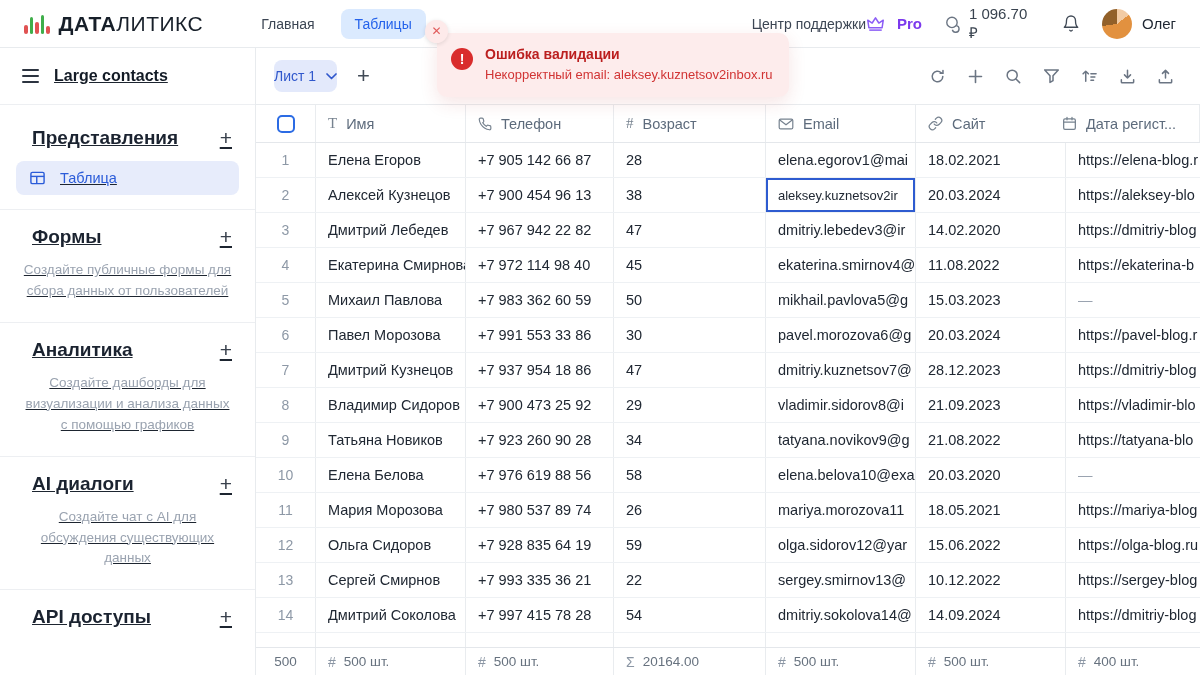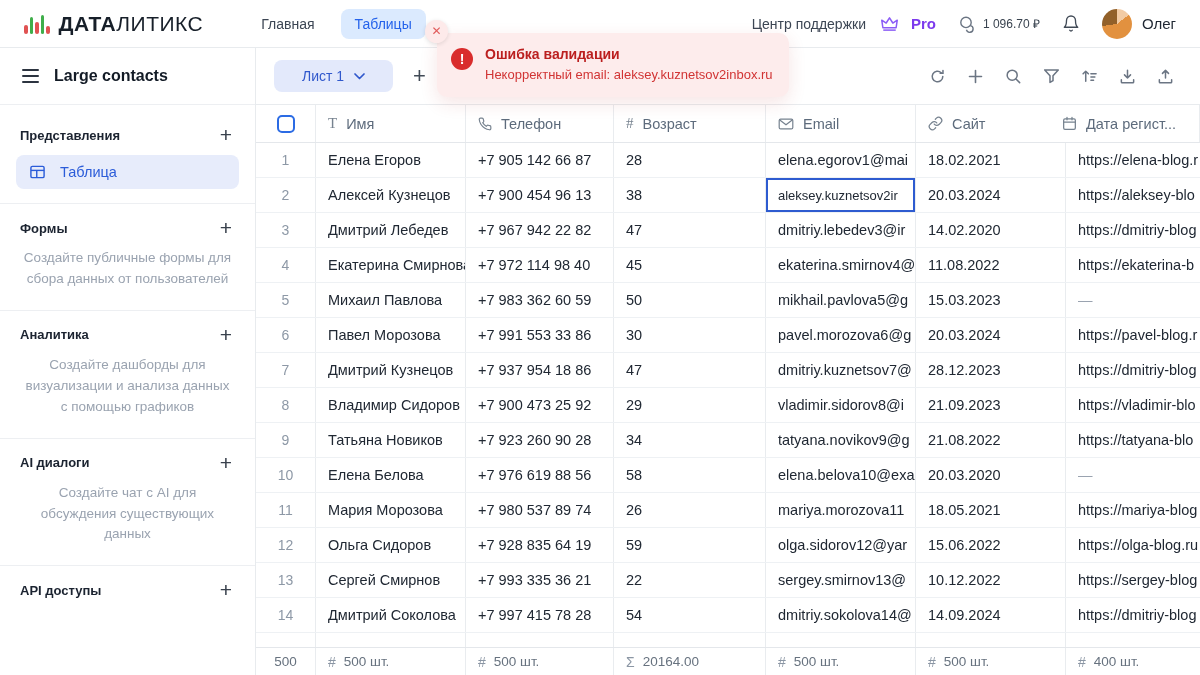--- a/index.html
+++ b/index.html
@@ -15,60 +15,60 @@
   .logo-bars i { width:3.5px; border-radius:2px; display:block; }
   .logo-text { font-size:21px; letter-spacing:.5px; color:#171f29; }
   .logo-text b { font-weight:800; }
   .logo-text span.lt { font-weight:400; }
   .main-nav { display:flex; align-items:center; gap:26px; margin-left:58px; font-size:14px; color:#3c4654; }
   .nav-item { cursor:pointer; white-space:nowrap; }
   .nav-item.active { background:#dbeafe; color:#2563eb; padding:7px 14px; border-radius:8px; font-weight:500; }
   .nav-item.far { margin-left:300px; }
   .header-right { margin-left:auto; display:flex; align-items:center; gap:22px; }
   .pro { display:flex; align-items:center; gap:12px; color:#7c3aed; font-weight:600; font-size:15px; }
-  .balance { display:flex; align-items:center; gap:7px; color:#39434f; font-size:12px; }
+  .balance { display:flex; align-items:center; gap:7px; color:#39434f; font-size:15px; }
   .bell { display:flex; align-items:center; }
   .user { display:flex; align-items:center; gap:10px; font-size:15px; color:#1f2733; }
   .avatar { width:30px; height:30px; border-radius:50%;
     background:conic-gradient(from 0deg, #f2cba4 0deg 52deg, #e2913f 52deg 262deg, #926029 262deg 360deg); }
 
   
   .toast { position:absolute; left:437px; top:33px; width:352px; min-height:64px; background:#fdecec;
     border-radius:10px; box-shadow:0 6px 18px rgba(180,40,40,.12); z-index:40; display:flex; gap:12px;
     padding:13px 16px 13px 14px; align-items:flex-start; }
   .toast-close { position:absolute; left:-12px; top:-13px; width:23px; height:23px; border-radius:50%;
     background:#fdeaea; box-shadow:0 1px 4px rgba(0,0,0,.12); color:#e05a5a; font-size:12px; line-height:23px;
     text-align:center; cursor:pointer; }
   .toast-icon { width:22px; height:22px; border-radius:50%; background:#d92c2c; color:#fff; font-weight:700;
     font-size:14px; text-align:center; line-height:22px; flex:0 0 auto; margin-top:2px; }
   .toast-title { color:#bb1f1f; font-weight:700; font-size:14px; margin-bottom:5px; }
   .toast-msg { color:#d13434; font-size:13px; }
 
   
   .sidebar { position:absolute; top:48px; left:0; width:256px; bottom:0; background:#fff;
-    border-right:1px solid #e8ebee; z-index:2; }
+    border-right:1px solid #e8ebee; z-index:2;text-decoration:underline; }
   .sidebar-head { height:57px; display:flex; align-items:center; gap:15px; padding:0 22px;
     border-bottom:1px solid #edeff2; }
   .burger { display:flex; flex-direction:column; gap:4px; cursor:pointer; padding:2px 0; }
   .burger i { display:block; width:17px; height:2px; background:#2c3440; border-radius:1px; }
   .base-title { font-size:16px; font-weight:600; color:#131b26; }
   .sidebar-body { padding:12px 16px 0; }
   .sec-head { display:flex; align-items:center; justify-content:space-between; padding:10px 4px 8px; }
-  .sec-label { font-size:13px; font-weight:700; color:#1b2330; }
+  .sec-label { font-size:19px; font-weight:700; color:#1b2330;margin-left:12px; }
   .plus-btn { font-size:21px; font-weight:300; color:#39414d; line-height:16px; cursor:pointer; padding:0 3px; }
   .view-item { display:flex; align-items:center; gap:14px; background:#e7ecfb; color:#2b5cd9;
     border-radius:8px; padding:9px 13px; font-size:14.5px; font-weight:500; margin:4px 0 14px; cursor:pointer; }
   .sec-desc { color:#9aa3b0; font-size:13.5px; line-height:1.55; text-align:center; padding:4px 6px 18px; }
   .divider { border-top:1px solid #edeff2; margin:2px -16px 6px; }
 
   
   .main { position:absolute; top:48px; left:256px; right:0; bottom:0; background:#fff; }
   .toolbar { height:57px; display:flex; align-items:center; padding:0 20px 0 18px; border-bottom:1px solid #e8ebee; }
   .sheet-tab { display:flex; align-items:center; gap:10px; background:#e3e9fb; color:#3058cc;
-    border-radius:8px; padding:8px 28px; font-size:14px; font-weight:500; cursor:pointer; }
+    border-radius:8px; padding:8px 0; font-size:14px; font-weight:500; cursor:pointer; }
   .add-sheet { margin-left:20px; font-size:22px; font-weight:300; color:#414a56; cursor:pointer; }
   .tool-icons { margin-left:auto; display:flex; align-items:center; gap:8px; }
   .tool-btn { width:30px; height:30px; display:flex; align-items:center; justify-content:center;
     color:#6b7583; cursor:pointer; border-radius:6px; }
 
   
   .cell { padding:0 12px; display:flex; align-items:center; border-right:1px solid #e9ecef;
     white-space:nowrap; overflow:hidden; }
   .c-num  { width:60px;  justify-content:center; padding:0 4px; }
   .c-name { width:150px; }

